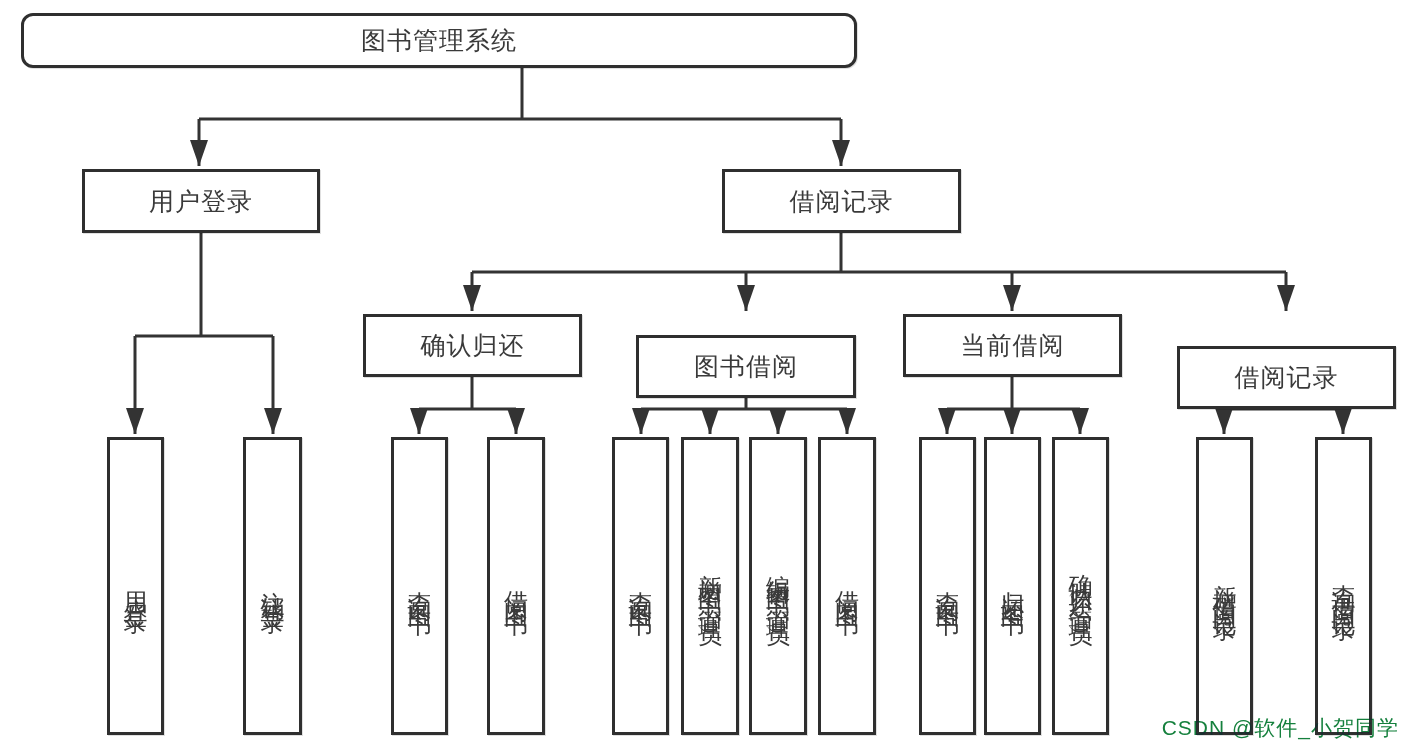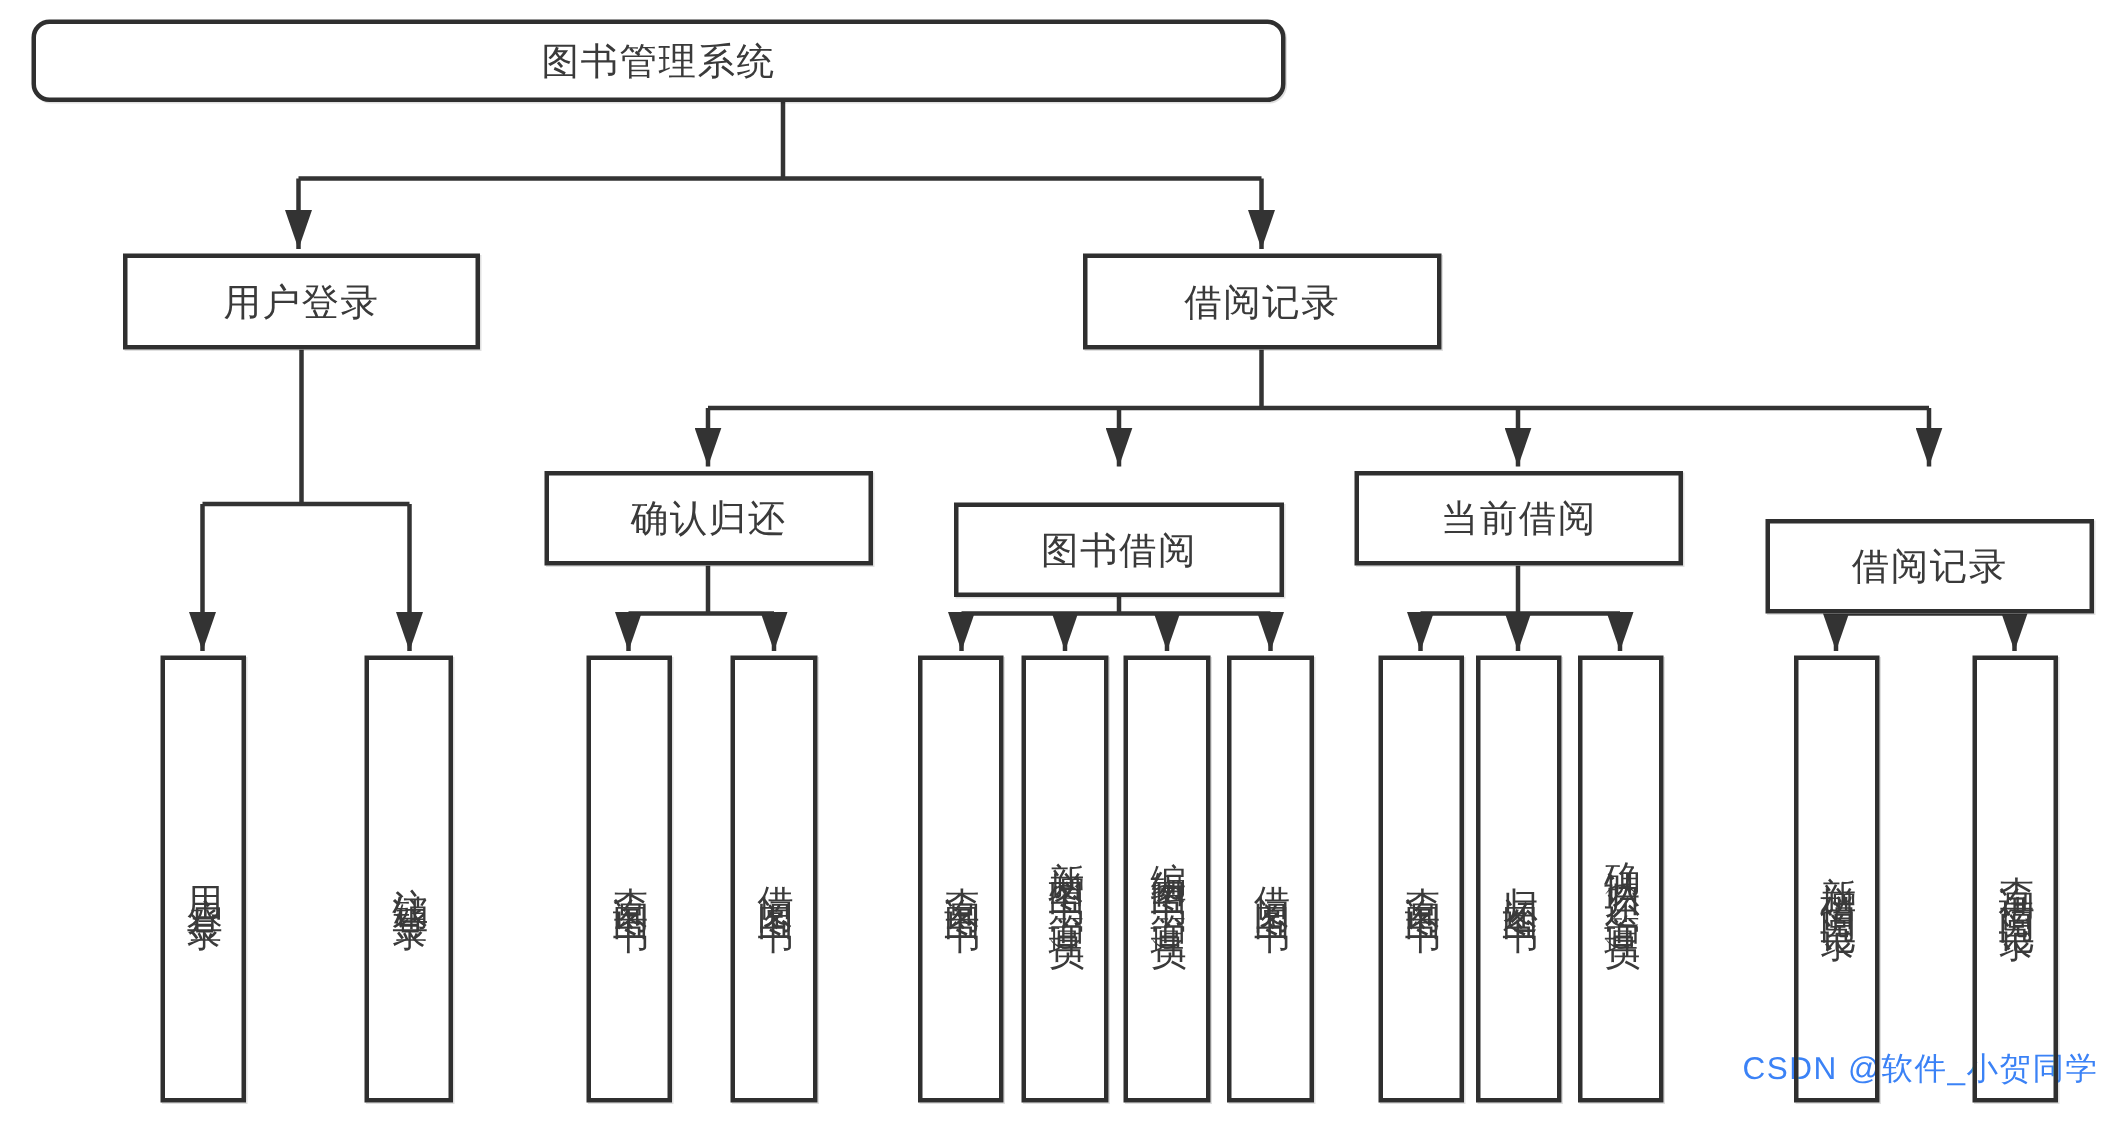--- a/index.html
+++ b/index.html
@@ -36,23 +36,23 @@
   }
   .box-v {
     writing-mode: vertical-rl;
     font-size: 24px;
     letter-spacing: 7px;
     line-height: 1;
   }
   .watermark {
     position: absolute;
     right: 6px;
-    top: 698px;
+    top: 714px;
     font-size: 21px;
-    color: #3b82f6;
+    color: #15803d;
     letter-spacing: 1px;
     mix-blend-mode: darken;
     z-index: 10;
     white-space: nowrap;
   }
 </style>
 </head>
 <body>
 
 <div class="stage">

